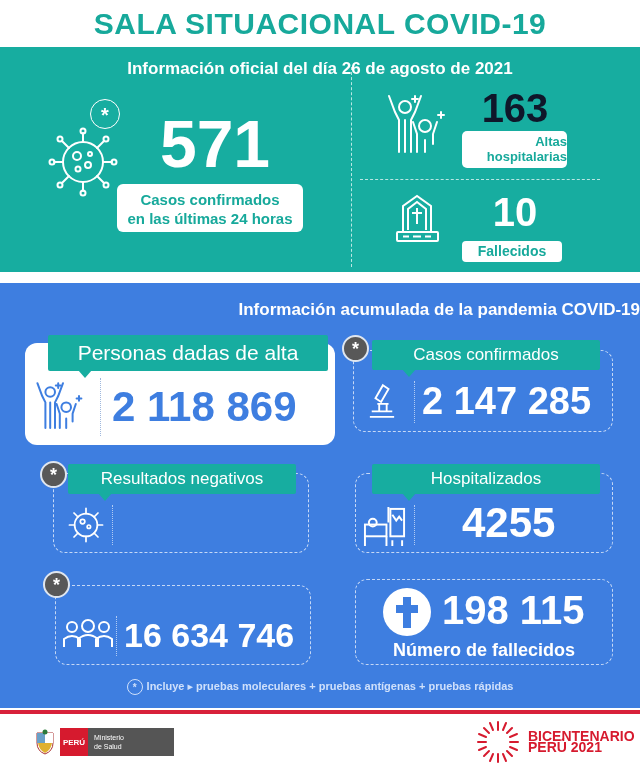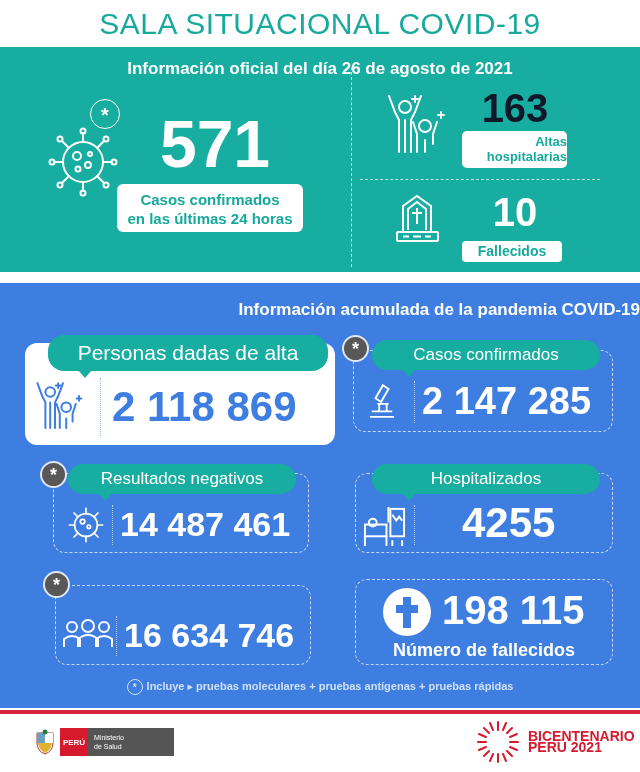--- a/index.html
+++ b/index.html
@@ -1,20 +1,20 @@
 <!DOCTYPE html>
 <html><head>
 <meta charset="utf-8">
 <style>
   * { box-sizing: border-box; margin: 0; padding: 0; }
   html, body { width: 640px; height: 772px; overflow: hidden; background: #ffffff; }
   body { font-family: "Liberation Sans", "DejaVu Sans", sans-serif; position: relative; }
 
   .title-bar { position: absolute; left: 0; top: 0; width: 640px; height: 47px; background: #fff; display: flex; align-items: center; justify-content: center; }
-  .title-bar h1 { color: #17a99b; font-size: 30px; font-weight: 400; letter-spacing: 0.5px; }
+  .title-bar h1 { color: #17a99b; font-size: 30px; font-weight: 700; letter-spacing: 0.5px; }
 
   .teal { position: absolute; left: 0; top: 47px; width: 640px; height: 225px; background: #17ada0; }
   .teal-sub { position: absolute; left: 0; top: 12px; width: 640px; text-align: center; color: #fff; font-size: 17px; font-weight: 700; }
   .ast-outline { position: absolute; left: 90px; top: 52px; width: 30px; height: 30px; border: 1.5px solid #fff; border-radius: 50%; color: #fff; font-size: 20px; font-weight: 700; text-align: center; line-height: 30px; }
   .virus-icon { position: absolute; left: 48px; top: 80px; width: 70px; height: 70px; }
   .big571 { position: absolute; left: 140px; top: 58px; width: 150px; text-align: center; color: #fff; font-size: 66px; font-weight: 700; line-height: 78px; }
   .label-571 { position: absolute; left: 117px; top: 137px; width: 186px; height: 48px; background: #fff; border-radius: 6px; color: #17a99b; font-size: 15px; font-weight: 700; text-align: center; line-height: 19px; padding-top: 6px; }
   .vdiv { position: absolute; left: 351px; top: 20px; height: 200px; border-left: 1px dashed rgba(255,255,255,0.7); }
   .hdiv { position: absolute; left: 360px; top: 132px; width: 240px; border-top: 1px dashed rgba(255,255,255,0.7); }
   .people-icon-top { position: absolute; left: 385px; top: 45px; width: 62px; height: 65px; }
@@ -22,21 +22,21 @@
   .label-163 { position: absolute; left: 462px; top: 84px; width: 105px; height: 37px; background: #fff; border-radius: 5px; color: #17a99b; font-size: 13px; font-weight: 700; text-align: right; line-height: 15px; padding-top: 3px; }
   .tomb-icon { position: absolute; left: 395px; top: 145px; width: 45px; height: 52px; }
   .n10 { position: absolute; left: 465px; top: 142px; width: 100px; text-align: center; color: #fff; font-size: 40px; font-weight: 700; line-height: 46px; }
   .label-10 { position: absolute; left: 462px; top: 194px; width: 100px; height: 21px; background: #fff; border-radius: 4px; color: #17a99b; font-size: 14px; font-weight: 700; text-align: center; line-height: 21px; }
 
   .blue { position: absolute; left: 0; top: 283px; width: 640px; height: 425px; background: #3e7ee0; }
   .blue-sub { position: absolute; left: 0; top: 17px; width: 640px; text-align: right; color: #fff; font-size: 17px; font-weight: 700; }
 
   .card { position: absolute; border: 1.5px dashed rgba(255,255,255,0.7); border-radius: 12px; }
   .card.solid { background: #fff; border: none; }
-  .tag { position: absolute; background: #17ada0; color: #fff; font-weight: 700; text-align: center; border-radius: 16px; }
+  .tag { position: absolute; background: #17ada0; color: #fff; font-weight: 700; text-align: center; border-radius: 2px; }
   .tag::after { content: ""; position: absolute; left: 30px; bottom: -7px; border-left: 7px solid transparent; border-right: 7px solid transparent; border-top: 8px solid #17ada0; }
   .ast-dark { position: absolute; width: 27px; height: 27px; background: #585858; border: 2px solid #dfe6ef; border-radius: 50%; color: #fff; font-weight: 700; font-size: 18px; text-align: center; line-height: 24px; }
   .num { position: absolute; color: #fff; font-weight: 700; white-space: nowrap; }
   .num.blue-text { color: #3e7ee0; }
   .sep { position: absolute; border-left: 1.5px dotted rgba(255,255,255,0.6); }
   .sep.dark { border-left-color: #9fb8dd; }
   .icon { position: absolute; }
 
   .footnote { position: absolute; left: 0; top: 396px; width: 640px; text-align: center; color: #cfe0fb; font-size: 11px; font-weight: 700; }
   .footnote .ast-small { display: inline-block; width: 16px; height: 16px; border: 1px solid #cfe0fb; border-radius: 50%; font-size: 10px; line-height: 15px; text-align: center; margin-right: 4px; vertical-align: middle; }
@@ -156,21 +156,20 @@
         <line x1="55" y1="35" x2="64" y2="35"></line>
       <line x1="21" y1="21" x2="14" y2="14"></line>
         <line x1="49" y1="21" x2="56" y2="14"></line>
       <line x1="21" y1="49" x2="14" y2="56"></line>
         <line x1="49" y1="49" x2="56" y2="56"></line>
     </g>
     <circle cx="29" cy="29" r="4"></circle>
       <circle cx="40" cy="38" r="3"></circle>
   </svg>
   <div class="sep" style="left:112px; top:222px; height:40px;"></div>
-  <div class="num" style="left:120px; top:219px; font-size:34px; line-height:44px;">14 487 461</div>
 
   <div class="card" style="left:355px; top:190px; width:258px; height:80px;"></div>
   <div class="tag" style="left:372px; top:181px; width:228px; height:30px; font-size:17px; line-height:30px; font-weight:400;">Hospitalizados</div>
   <svg class="icon" viewBox="0 0 45 45" fill="none" stroke="#fff" stroke-width="2" style="left:363px; top:222px; width:44px; height:44px;">
     <rect x="2" y="20" width="22" height="12"></rect>
       <path d="M2 32 L2 42 M24 32 L24 42"></path>
       <circle cx="10" cy="18" r="4"></circle>
     <rect x="28" y="4" width="14" height="28"></rect>
       <path d="M30 10 l4 6 l3 -4 l3 4"></path>
       <path d="M30 36 l0 6 M40 36 l0 6 M26 2 l0 16"></path>

